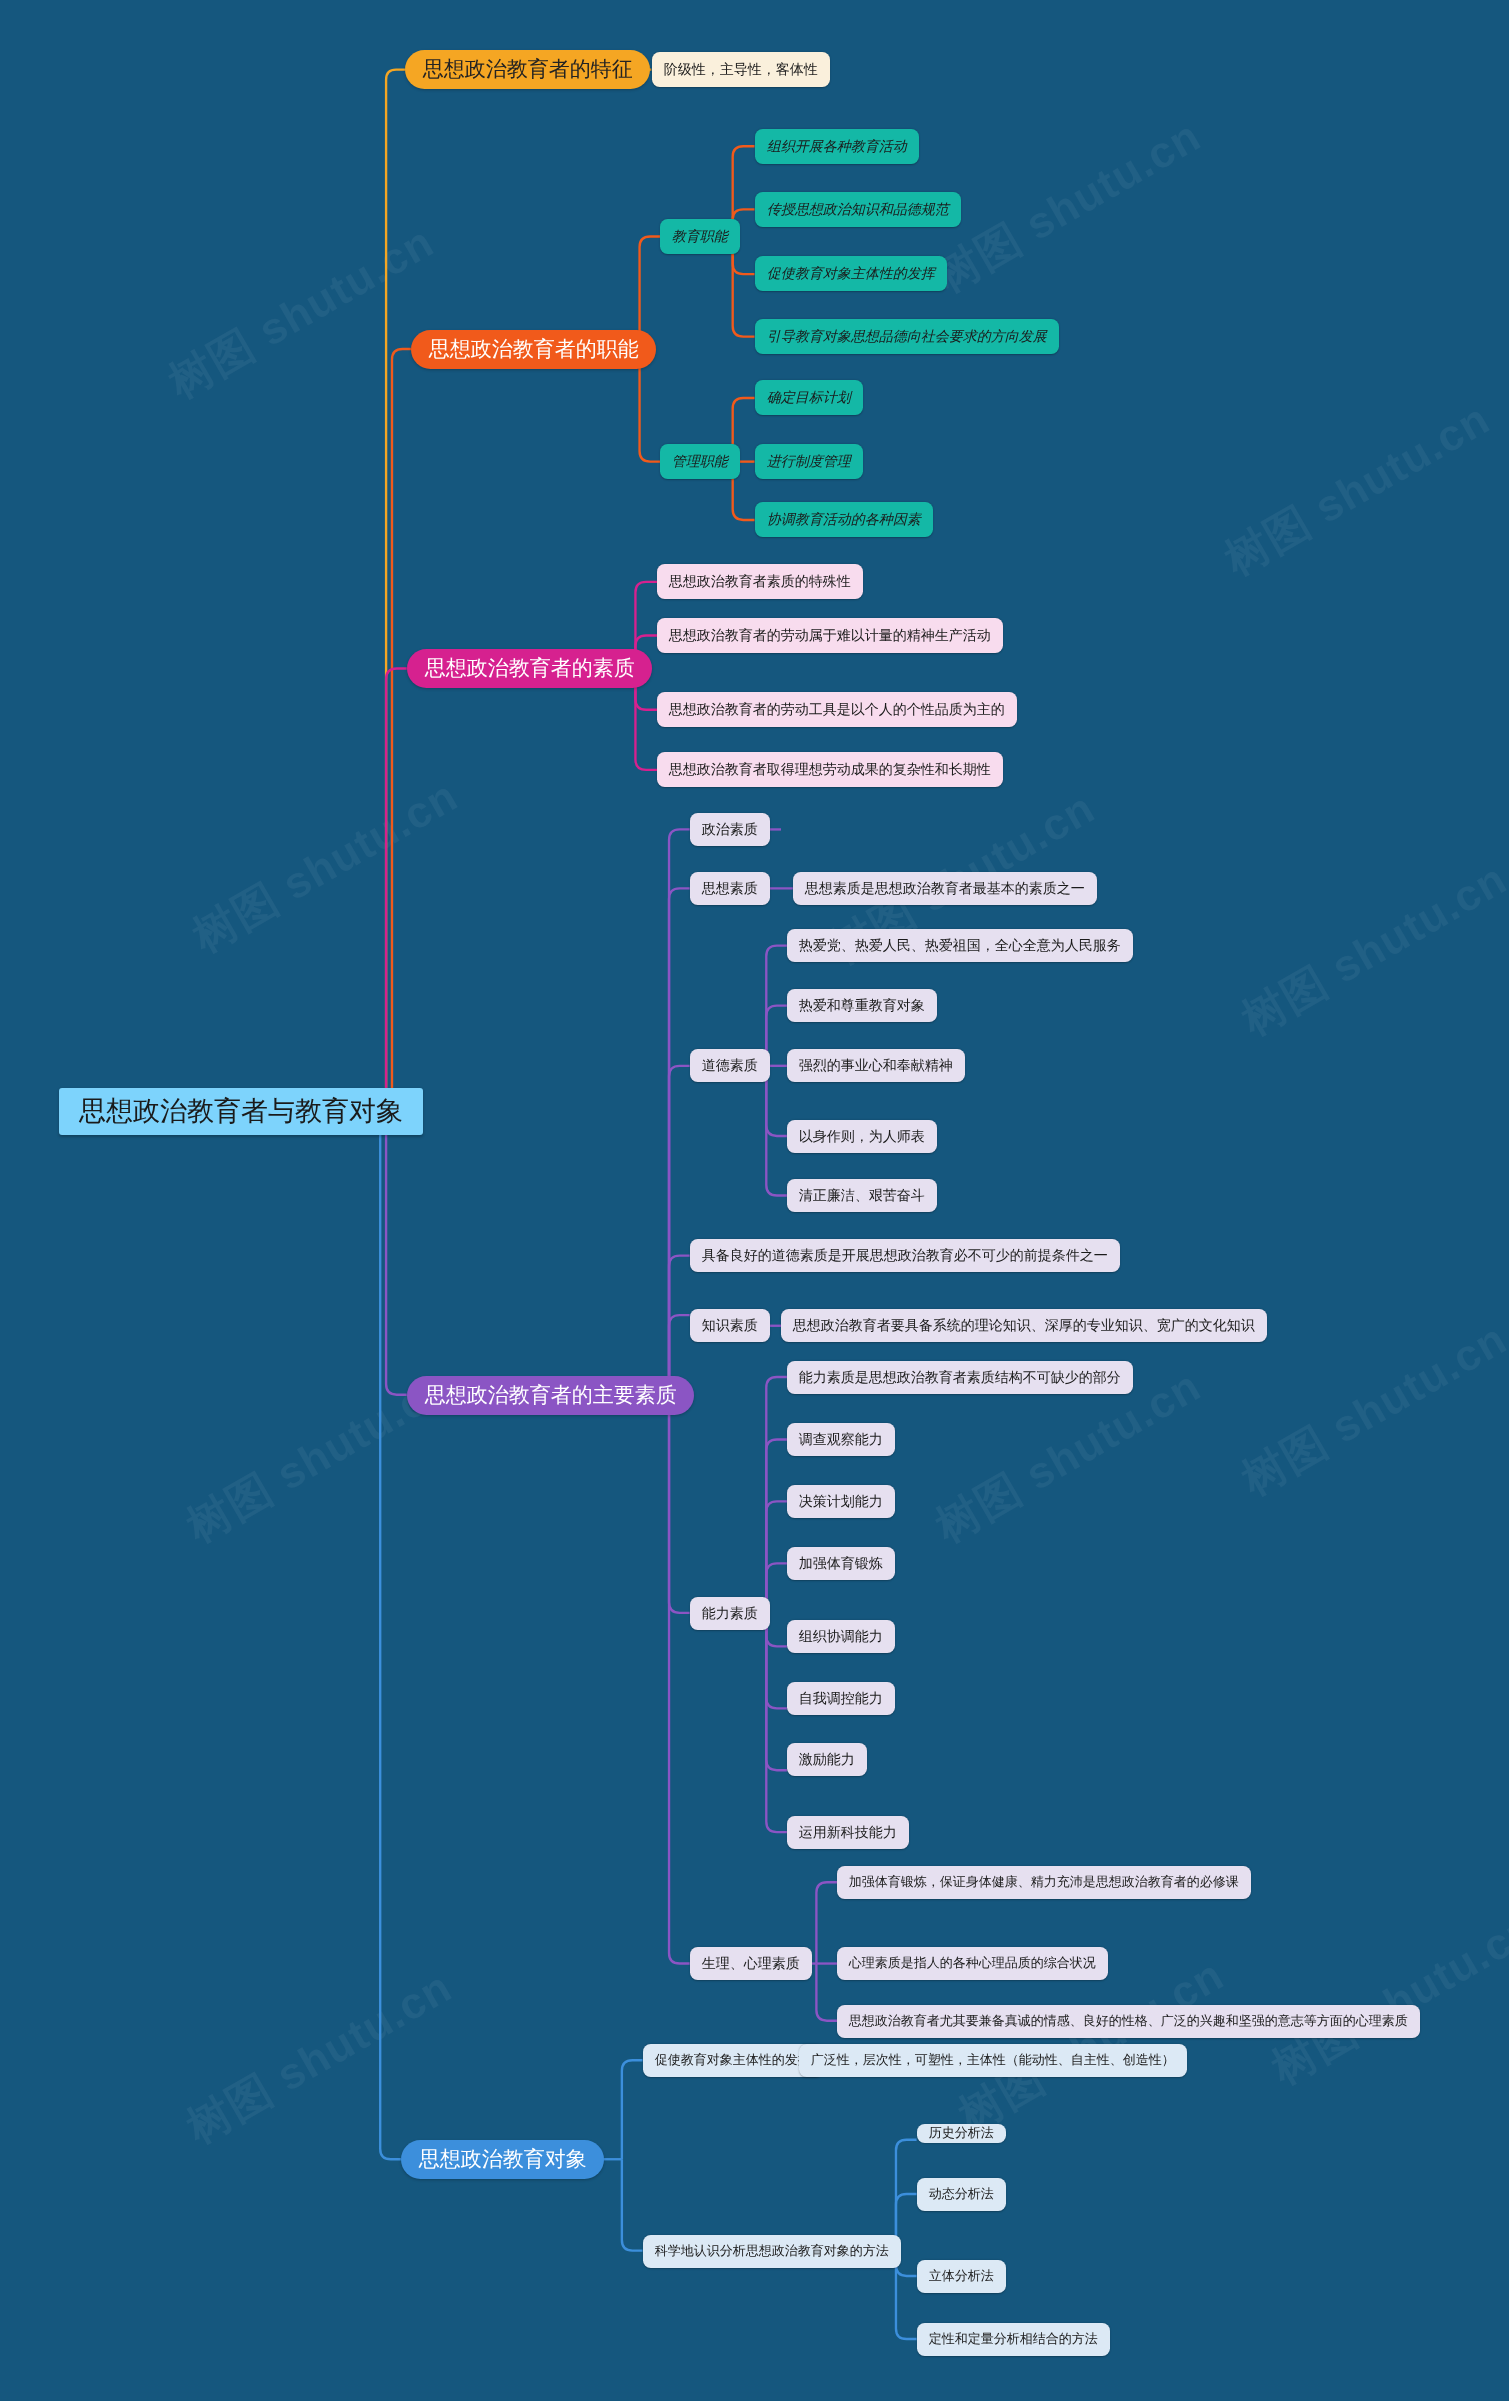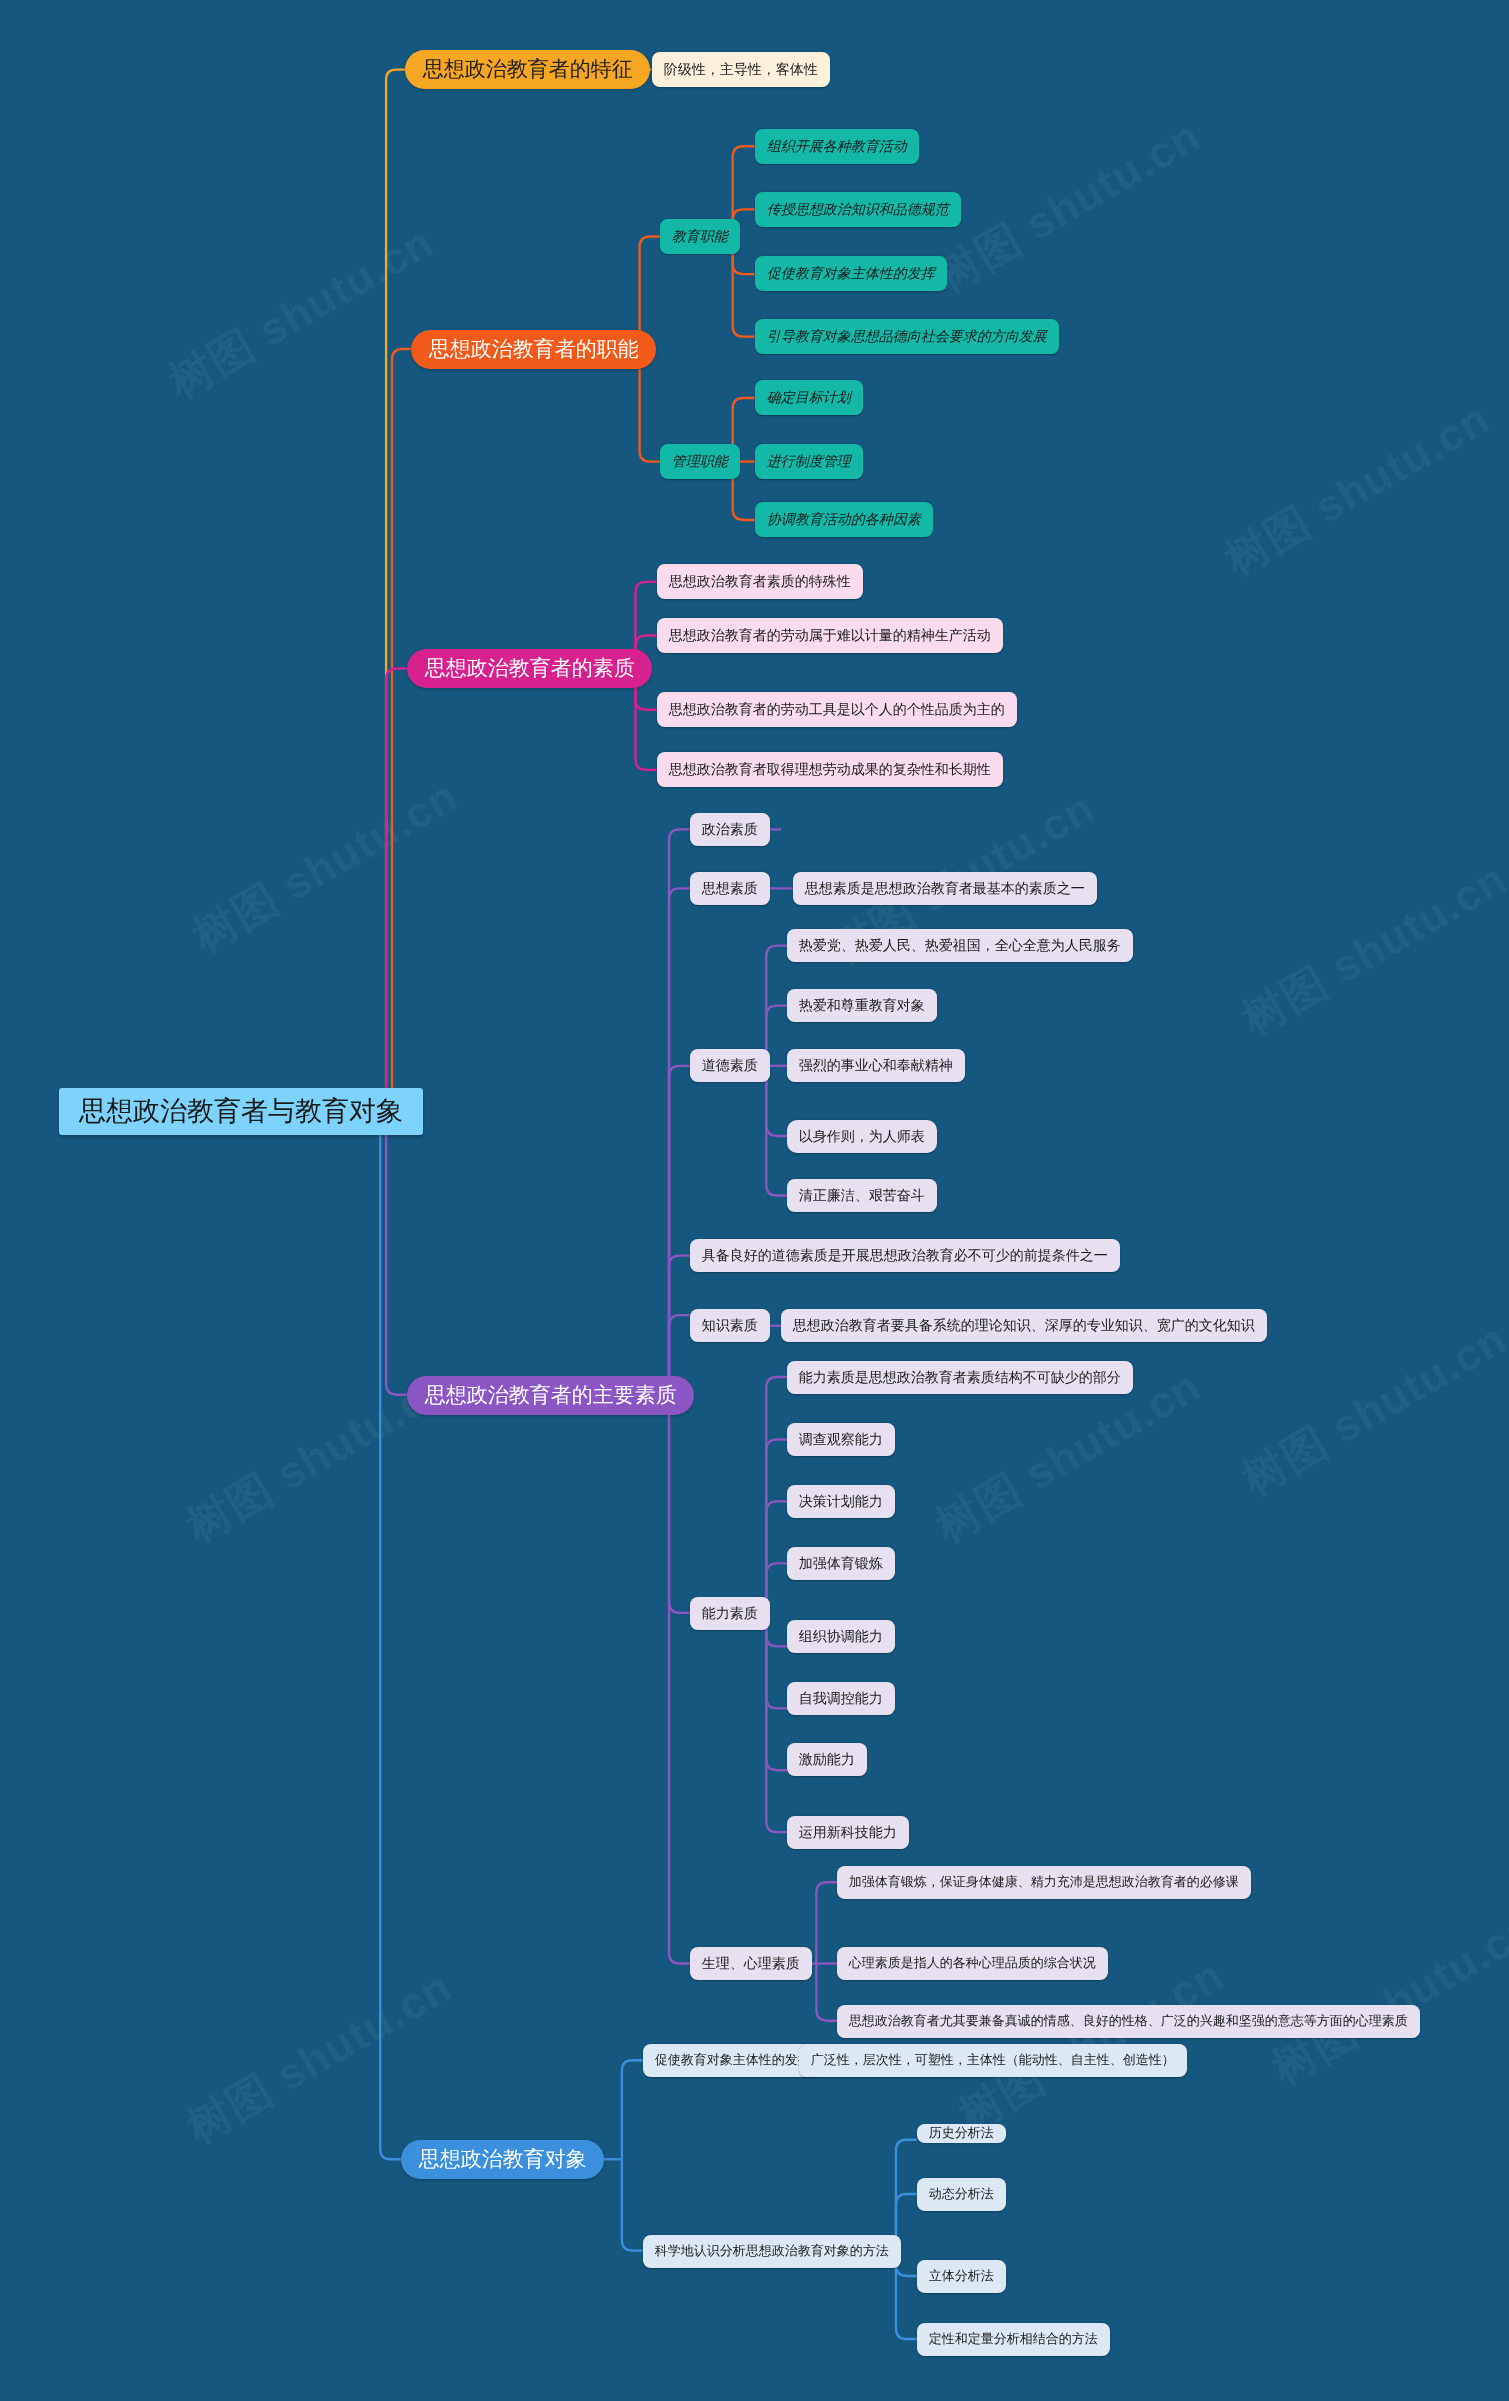--- a/index.html
+++ b/index.html
@@ -172,21 +172,21 @@
 
   <div class="node lf lav" style="left:690px;top:813px;height:33px;">政治素质</div>
 
   <div class="node lf lav" style="left:690px;top:872px;height:33px;">思想素质</div>
   <div class="node lf lav" style="left:793px;top:872px;height:33px;">思想素质是思想政治教育者最基本的素质之一</div>
 
   <div class="node lf lav" style="left:690px;top:1049px;height:33px;">道德素质</div>
   <div class="node lf lav" style="left:787px;top:929px;height:33px;">热爱党、热爱人民、热爱祖国，全心全意为人民服务</div>
   <div class="node lf lav" style="left:787px;top:989px;height:33px;">热爱和尊重教育对象</div>
   <div class="node lf lav" style="left:787px;top:1049px;height:33px;">强烈的事业心和奉献精神</div>
-  <div class="node lf lav" style="left:787px;top:1120px;height:33px;border-radius:10px;">以身作则，为人师表</div>
+  <div class="node lf lav" style="left:787px;top:1120px;height:33px;">以身作则，为人师表</div>
   <div class="node lf lav" style="left:787px;top:1179px;height:33px;">清正廉洁、艰苦奋斗</div>
 
   <div class="node lf lav" style="left:690px;top:1239px;height:33px;">具备良好的道德素质是开展思想政治教育必不可少的前提条件之一</div>
 
   <div class="node lf lav" style="left:690px;top:1309px;height:33px;">知识素质</div>
   <div class="node lf lav" style="left:781px;top:1309px;height:33px;">思想政治教育者要具备系统的理论知识、深厚的专业知识、宽广的文化知识</div>
 
   <div class="node lf lav" style="left:690px;top:1597px;height:33px;">能力素质</div>
   <div class="node lf lav" style="left:787px;top:1361px;height:33px;">能力素质是思想政治教育者素质结构不可缺少的部分</div>
   <div class="node lf lav" style="left:787px;top:1423px;height:33px;">调查观察能力</div>

